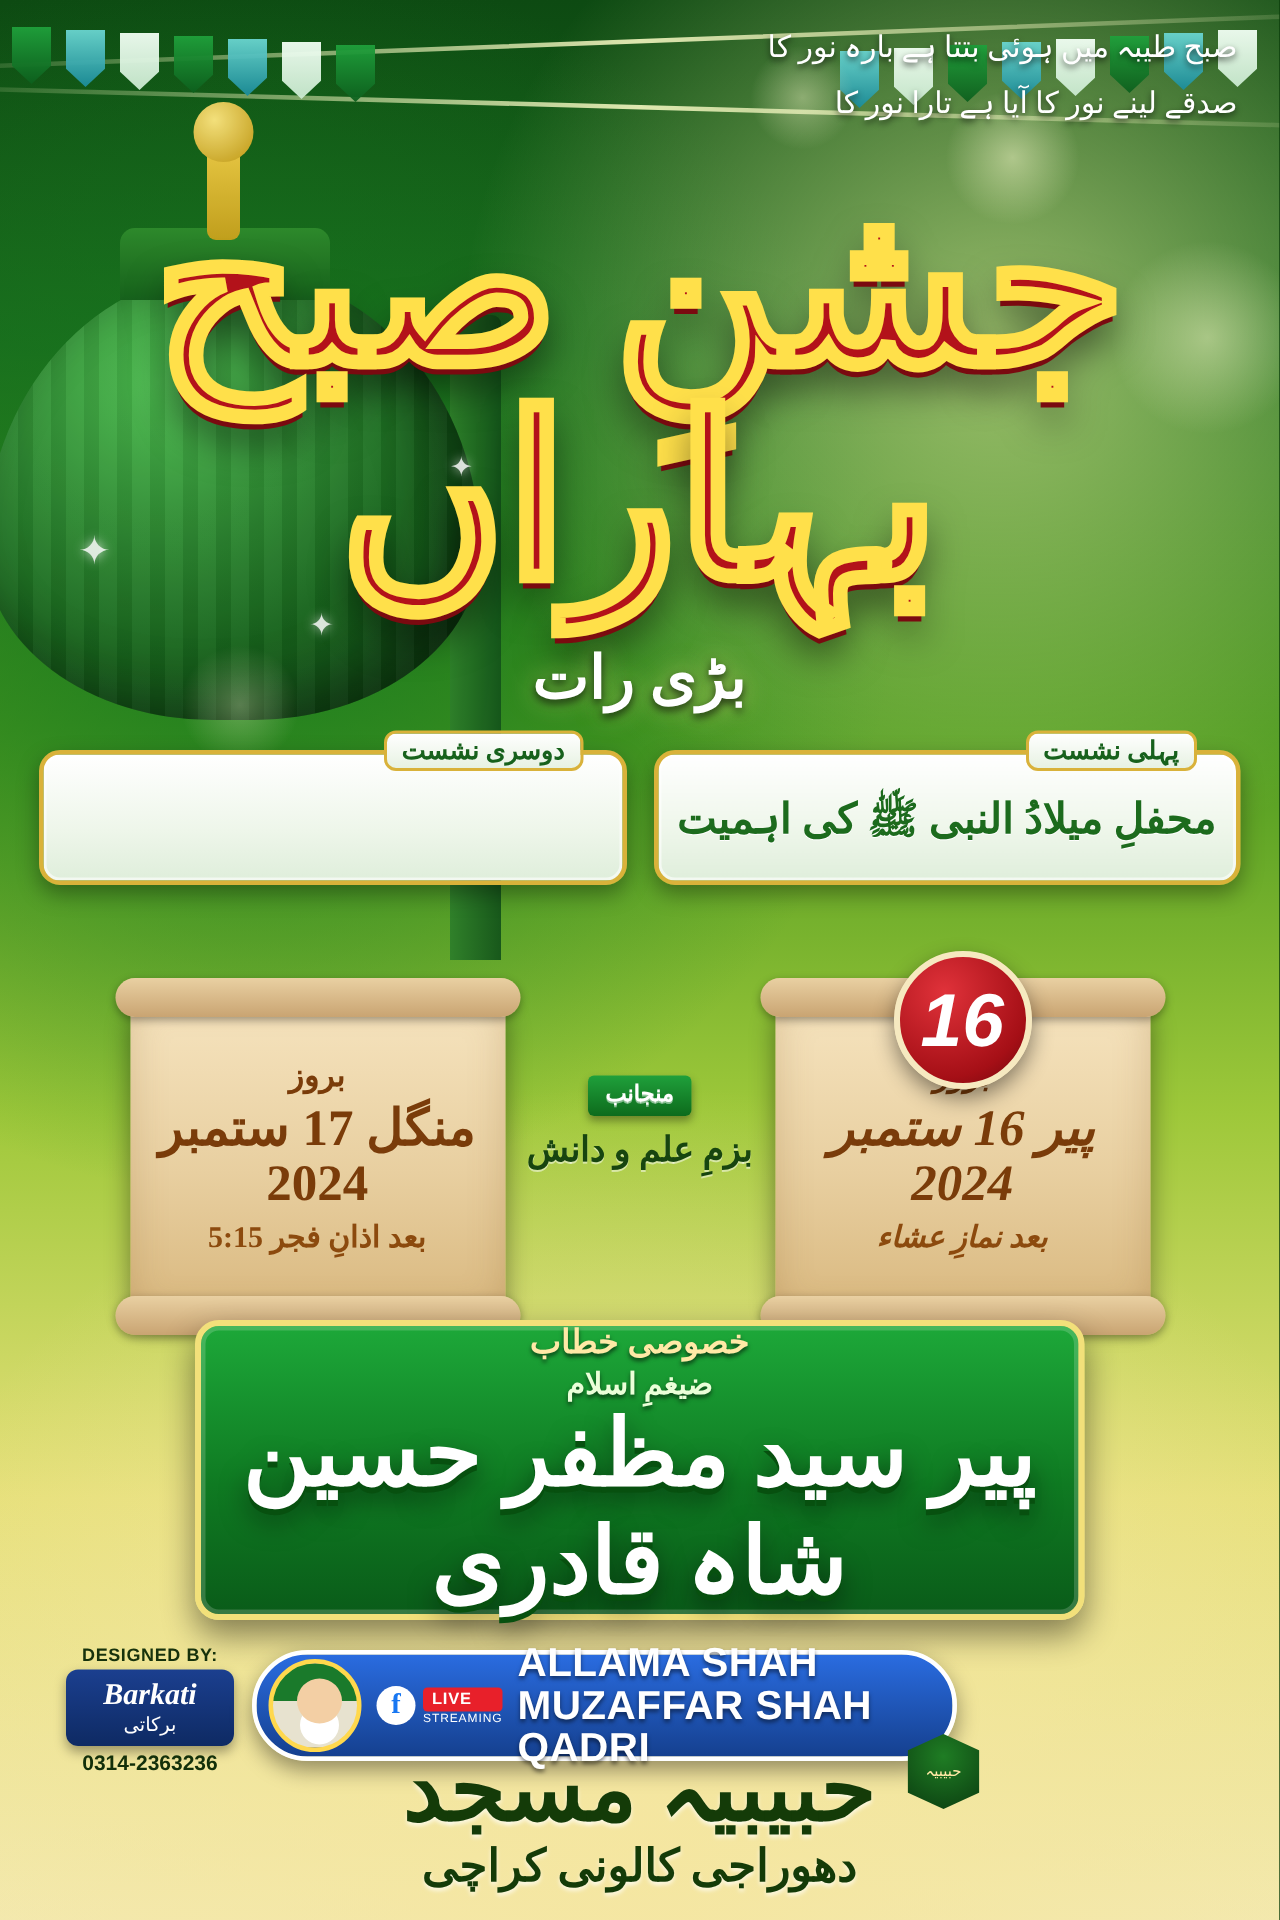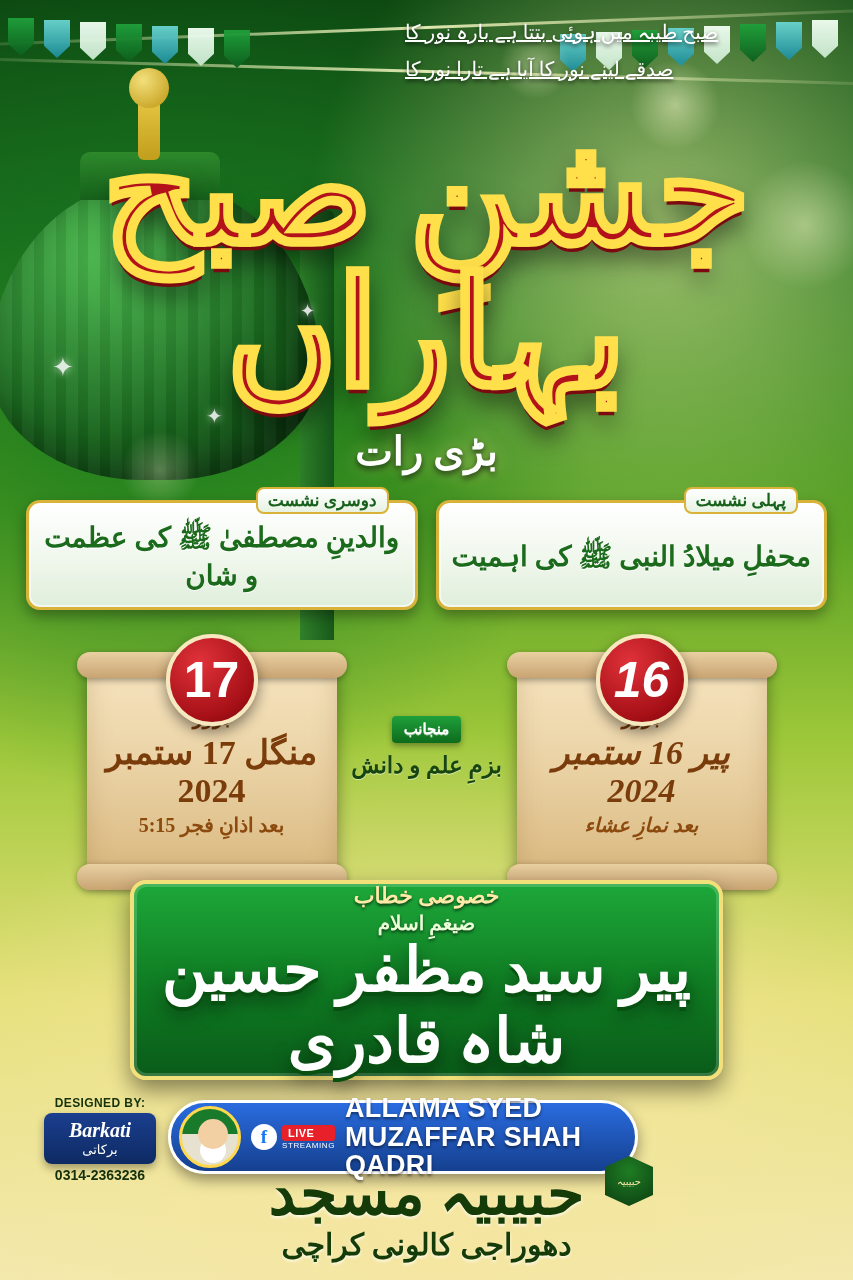--- a/index.html
+++ b/index.html
@@ -75,25 +75,24 @@
   }
   .bokeh {
     position:absolute; border-radius:50%;
     background: radial-gradient(circle, rgba(255,255,210,.95), rgba(255,235,140,0) 70%);
     pointer-events:none;
   }
 
   
   .top-couplet {
     position:absolute; right: 28px; top: 14px; width: 420px;
-    text-align: left; direction: rtl;
+    text-align: right; direction: rtl;
     color:#ffffff; font-size: 20px; line-height: 1.85;
     text-shadow: 0 2px 4px rgba(0,0,0,.65);
     font-family: "Liberation Serif", serif;
-    text-decoration: underline;
   }
   .main-title {
     position:absolute; left:0; right:0; top: 120px;
     text-align:center; direction: rtl;
     font-family: "Liberation Serif", serif;
     font-size: 150px; line-height: .95; font-weight: bold;
     color:#b3121a;
     -webkit-text-stroke: 5px #ffe04a;
     text-shadow:
       0 0 2px #ffe04a,
@@ -197,21 +196,21 @@
   .speaker-panel {
     position:absolute; left: 130px; right: 130px; top: 880px; height: 200px;
     background: linear-gradient(180deg,#1da839,#0f7a22 55%,#0a5c19);
     border: 4px solid #f2e07a;
     border-radius: 16px;
     box-shadow: 0 10px 22px rgba(0,0,0,.45), inset 0 0 0 3px rgba(255,255,255,.18);
     display:flex; flex-direction:column; align-items:center; justify-content:center;
     direction: rtl; color:#fff; text-align:center; padding: 10px;
   }
   .speaker-kicker {
-    font-family:Liberation Serif, serif; font-size: 22px; font-weight:bold;
+    font-family:Liberation Sans, sans-serif; font-size: 22px; font-weight:bold;
     color:#ffe9a6; text-shadow: 0 2px 3px rgba(0,0,0,.6); margin-bottom: 2px;
   }
   .speaker-title {
     font-family:"Liberation Serif", serif; font-size: 20px; font-weight:bold;
     color:#eaffd8; text-shadow: 0 2px 3px rgba(0,0,0,.55);
   }
   .speaker-name {
     font-family:"Liberation Serif", serif; font-size: 62px; font-weight:bold;
     line-height: 1.15; color:#ffffff;
     text-shadow: 0 4px 0 #07500f, 0 8px 18px rgba(0,0,0,.5);
@@ -344,21 +343,20 @@
   <div class="main-title">جشنِ صبح بہاراں</div>
   <div class="title-sub">بڑی رات</div>
 
   <div class="sessions">
     <div class="session">
       <div class="session-tag">پہلی نشست</div>
       <div class="session-text">محفلِ میلادُ النبی ﷺ کی اہمیت</div>
     </div>
     <div class="session">
       <div class="session-tag">دوسری نشست</div>
-      <div class="session-text">والدینِ مصطفیٰ ﷺ کی عظمت و شان</div>
     </div>
   </div>
 
   <div class="dates">
     <div style="position:relative;font-style:italic;">
       <div class="badge">16</div>
       <div class="scroll">
         <div class="scroll-inner">
           <div class="scroll-line1">بروز</div>
           <div class="scroll-line2">پیر 16 ستمبر 2024</div>
@@ -366,21 +364,20 @@
         </div>
       </div>
     </div>
 
     <div class="mid-note">
       <span class="ribbon">منجانب</span>
       <div>بزمِ علم و دانش</div>
     </div>
 
     <div style="position:relative;">
-      <div class="badge">17</div>
       <div class="scroll">
         <div class="scroll-inner">
           <div class="scroll-line1">بروز</div>
           <div class="scroll-line2">منگل 17 ستمبر 2024</div>
           <div class="scroll-line3">بعد اذانِ فجر 5:15</div>
         </div>
       </div>
     </div>
   </div>
 
@@ -402,21 +399,21 @@
   <div class="live-strip">
     <div class="live-photo"></div>
     <div class="fb-badge">
       <div class="fb-circle">f</div>
       <div>
         <div class="fb-live">LIVE</div>
         <div class="fb-sub">STREAMING</div>
       </div>
     </div>
     <div>
-      <div class="live-name">ALLAMA SYED</div>
+      <div class="live-name">ALLAMA SHAH</div>
       <div class="live-name">MUZAFFAR SHAH QADRI</div>
     </div>
   </div>
 
   <div class="venue-crest">حبیبیہ</div>
   <div class="venue">
     <div class="venue-main">حبیبیہ مسجد</div>
     <div class="venue-sub">دھوراجی کالونی کراچی</div>
   </div>
 

